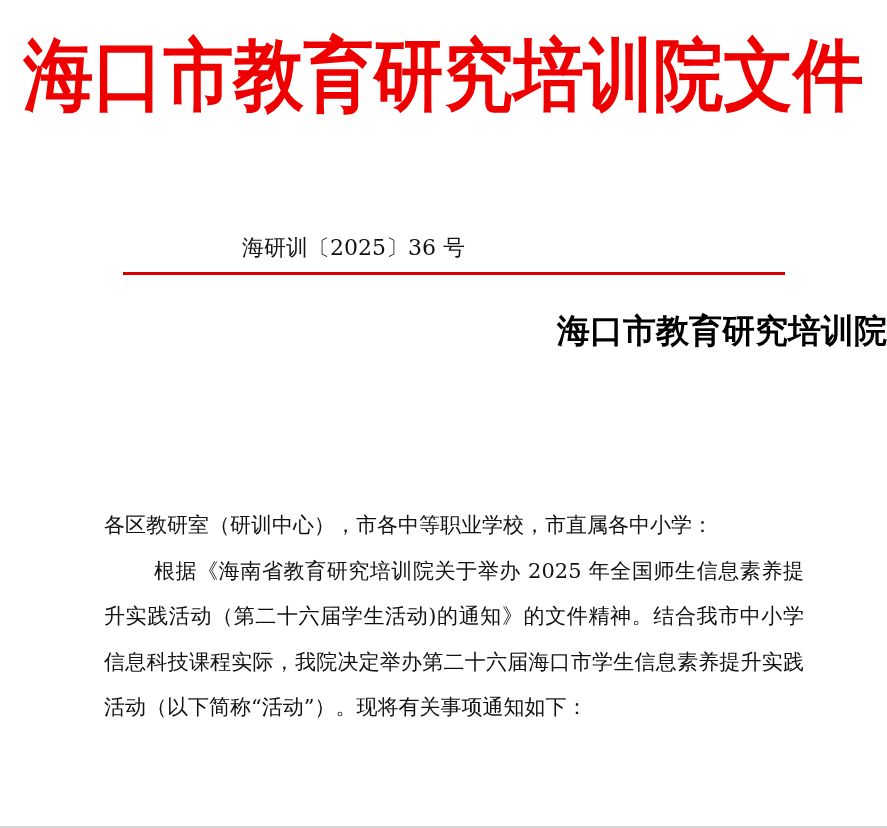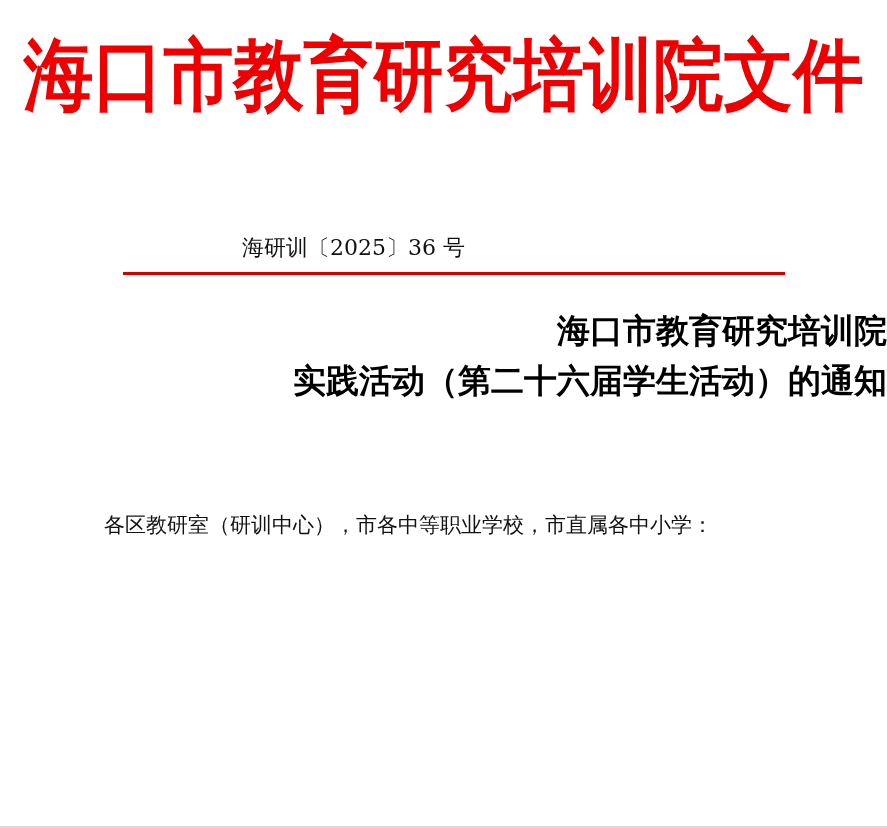--- a/index.html
+++ b/index.html
@@ -34,20 +34,20 @@
 <body>
 
 <div class="header-title">海口市教育研究培训院文件</div>
 
 <div class="doc-number">海研训〔2025〕36 号</div>
 
 <div class="red-rule"></div>
 
 <div class="title-block">
   <div>海口市教育研究培训院</div>
-  <div>实践活动（第二十六届学生活动）的通知</div>
 </div>
 
 <div class="body-text">
   <p>各区教研室（研训中心），市各中等职业学校，市直属各中小学：</p>
+  <p class="indent">根据《海南省教育研究培训院关于举办 2025 年全国师生信息素养提升实践活动（第二十六届学生活动)的通知》的文件精神。结合我市中小学信息科技课程实际，我院决定举办第二十六届海口市学生信息素养提升实践活动（以下简称“活动”）。现将有关事项通知如下：</p>
 </div>
 
 <div class="bottom-edge"></div>
 
 </body></html>

